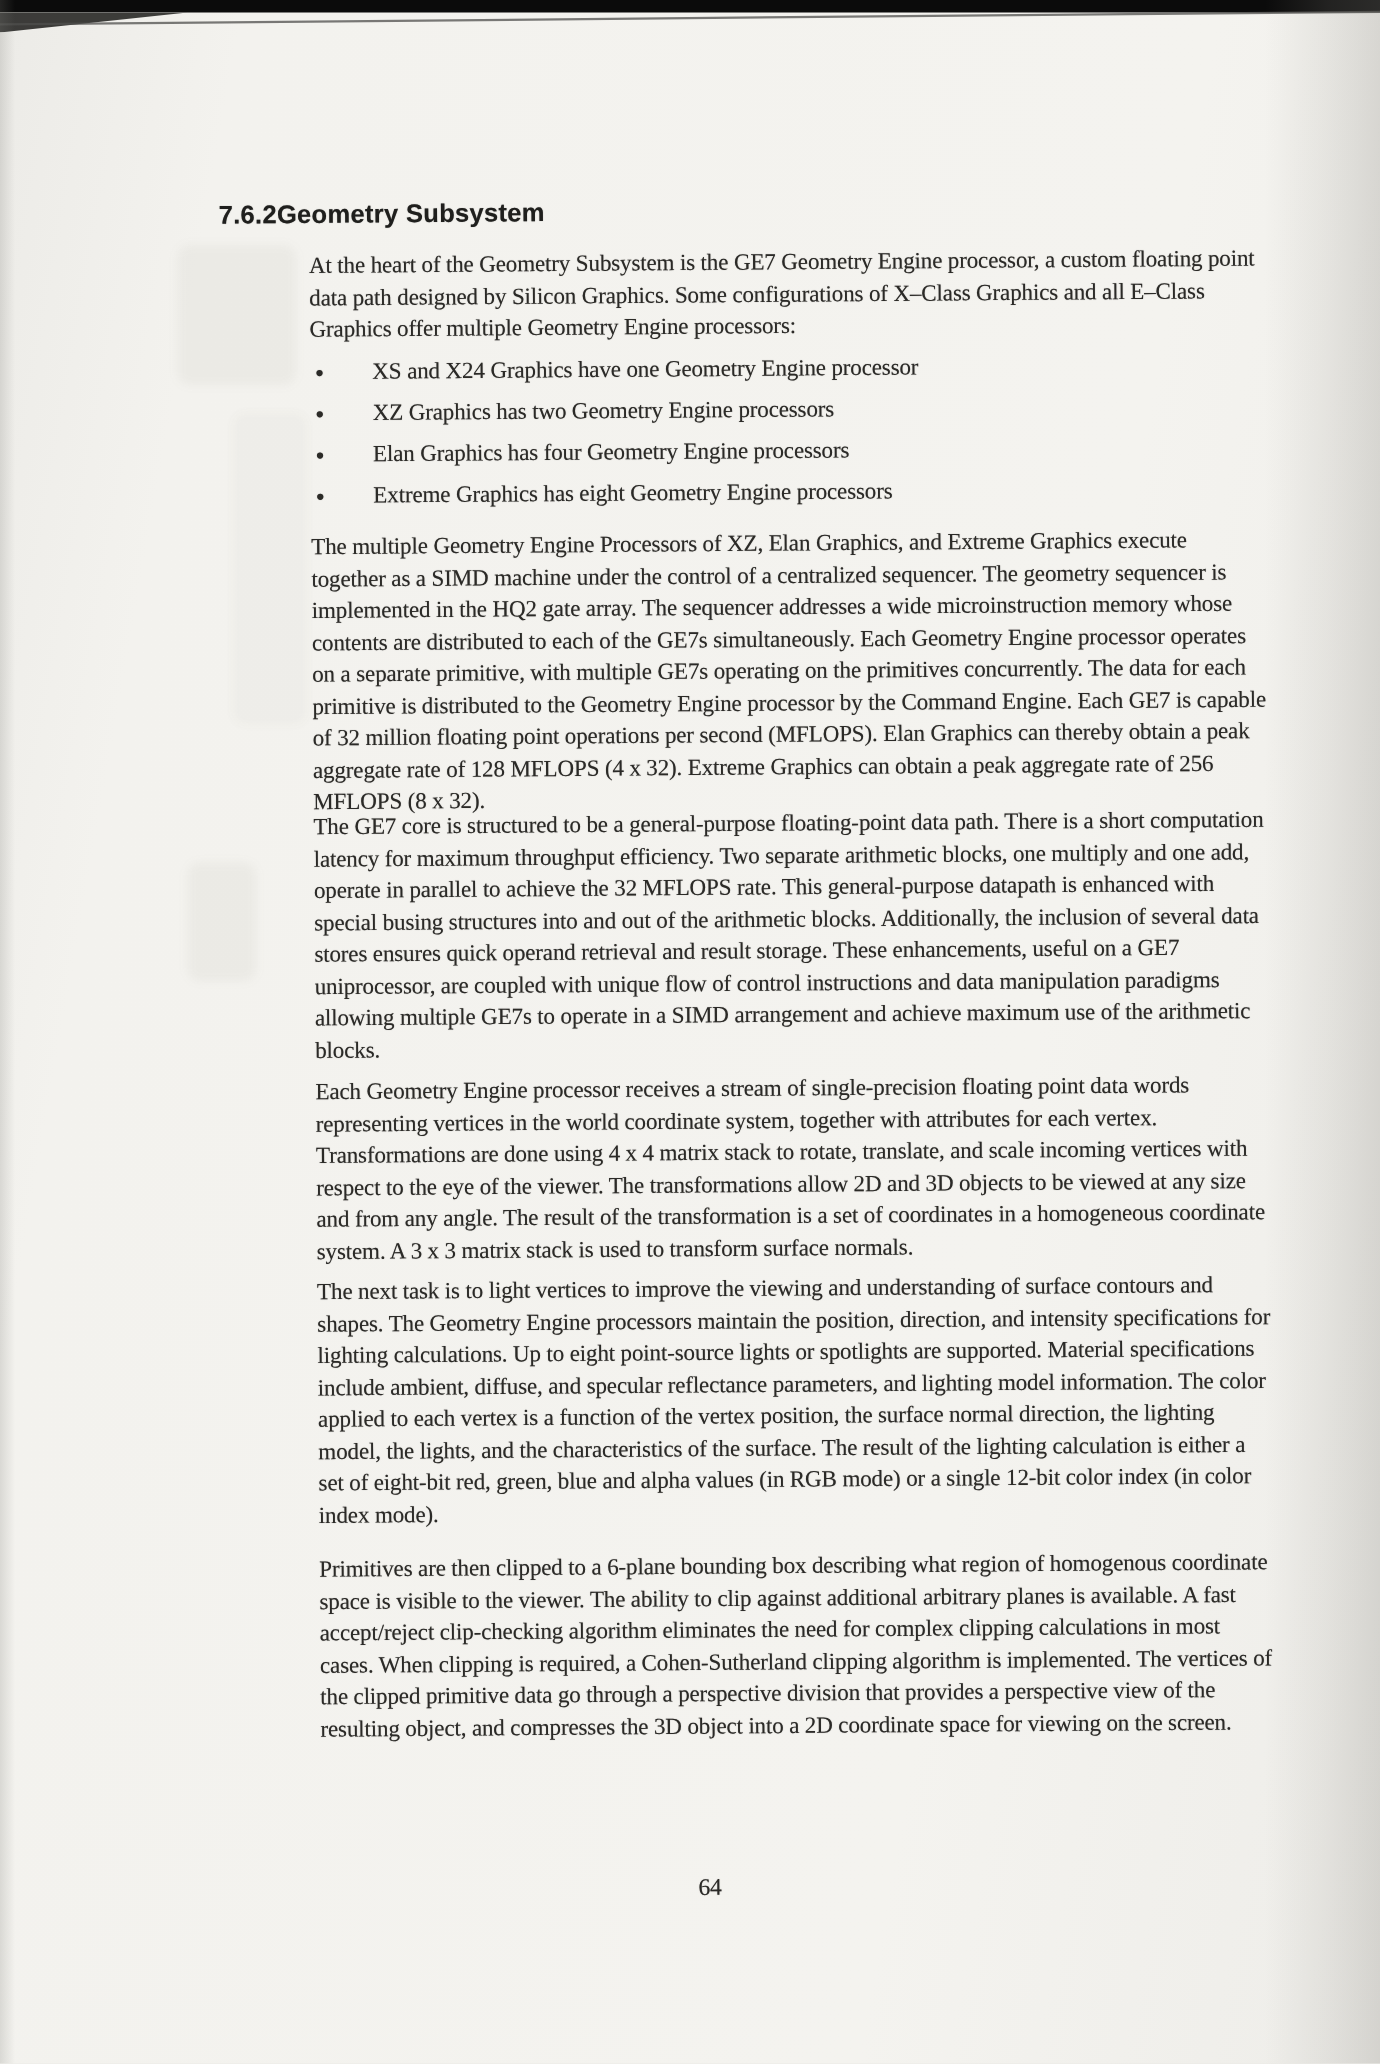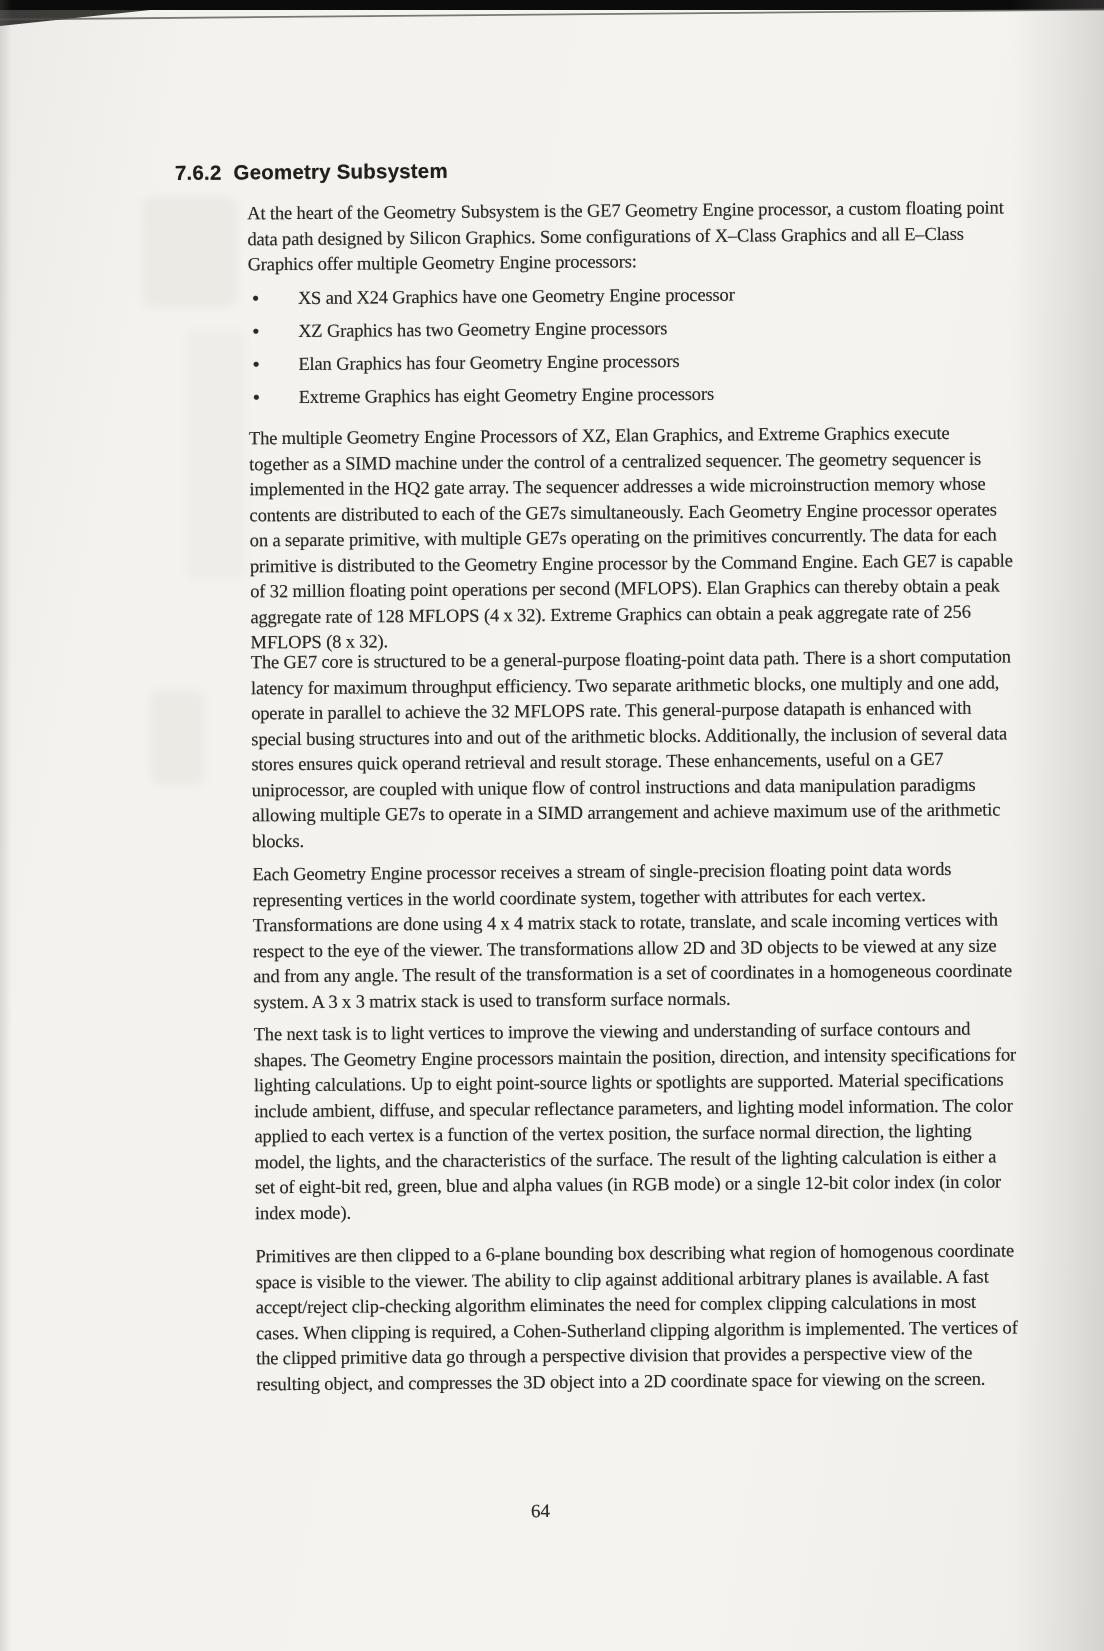--- a/index.html
+++ b/index.html
@@ -45,37 +45,37 @@
     color:#2b2a27;
   }
   .content .abs { position:absolute; }
   .section-heading {
     left:180px; top:158px;
     font-family:"Liberation Sans", sans-serif;
     font-weight:bold; font-size:20.5px; color:#1f1f1d;
     letter-spacing:.2px;
     text-shadow:0 0 .7px rgba(31,31,29,.55);
   }
-  .section-heading .num { margin-right:12px; }
+  .section-heading .num { }
   .body-text {
     font-size:18.5px; line-height:25.5px; letter-spacing:-0.15px;
     text-shadow:0 0 .7px rgba(43,42,39,.5);
   }
   .para { left:252px; width:763px; }
   .p-intro { top:199px; }
   .p-1 { top:424px; }
   .p-2 { top:648px; }
   .p-3 { top:860px; }
   .p-4 { top:1020px; }
   .p-5 { top:1242px; }
   .bullet-list { left:256px; top:284px; width:730px; list-style:none; margin:0; padding:0; }
   .bullet-list li { display:flex; margin-bottom:7.5px; }
   .bullet-list .marker { width:46px; flex:0 0 46px; font-size:21px; line-height:25.5px; }
   .bullet-list .btext { flex:1; }
-  .page-number { left:498px; top:1498px; width:74px; text-align:center; font-size:19px; }
+  .page-number { left:498px; top:1498px; width:74px; text-align:right; font-size:19px; }
 </style>
 </head>
 <body>
 
 <div class="scan-page">
 
   <div class="edge-top"></div>
   <div class="edge-top-wedge"></div>
   <svg class="skew-line" width="1104" height="32">
     <line x1="0" y1="19.5" x2="1104" y2="9.5" stroke="#4f4f4d" stroke-width="1.8" opacity="0.75"></line>

